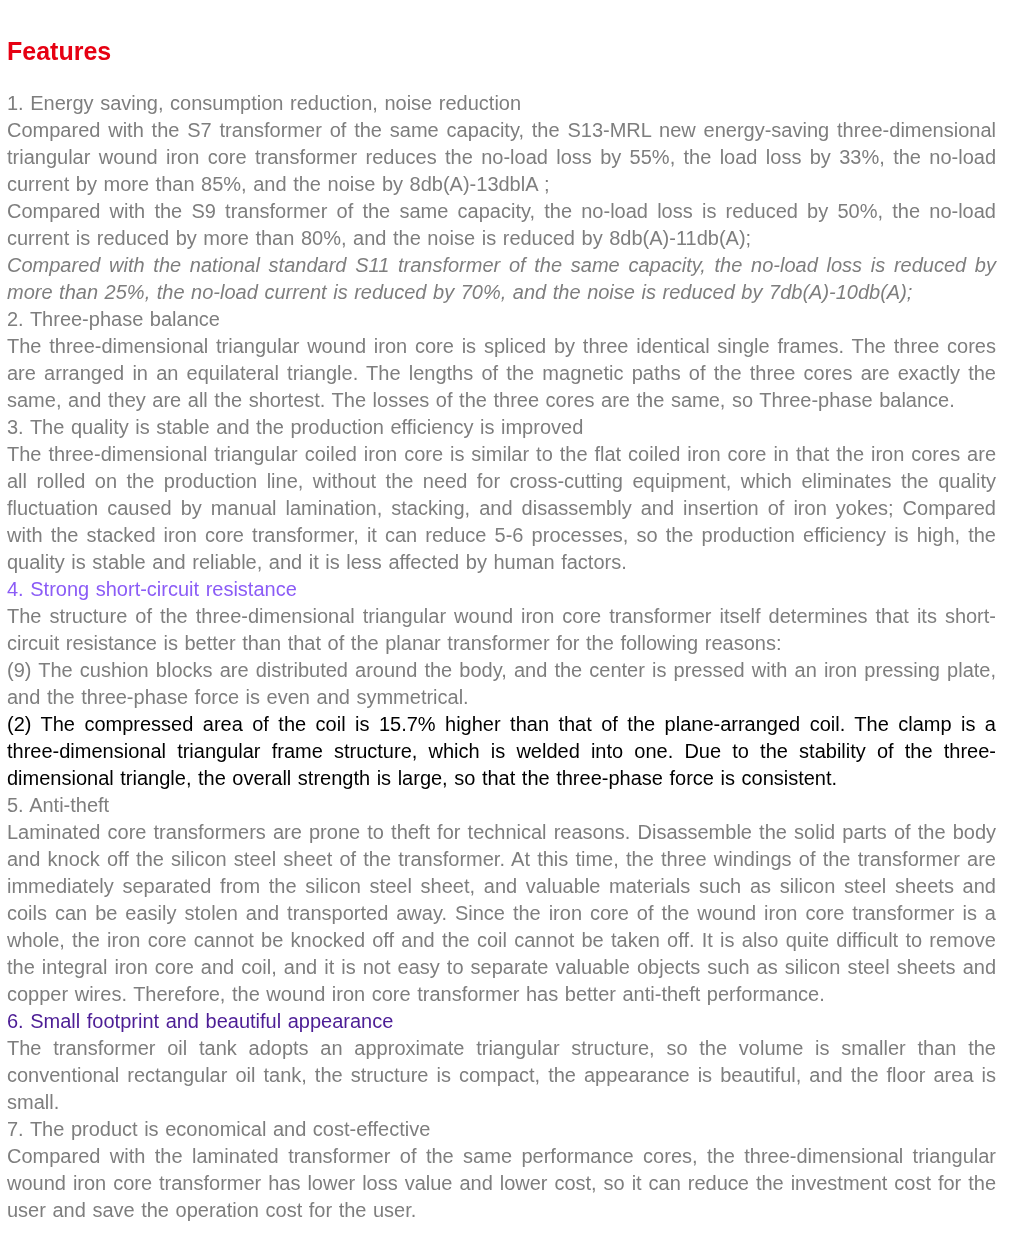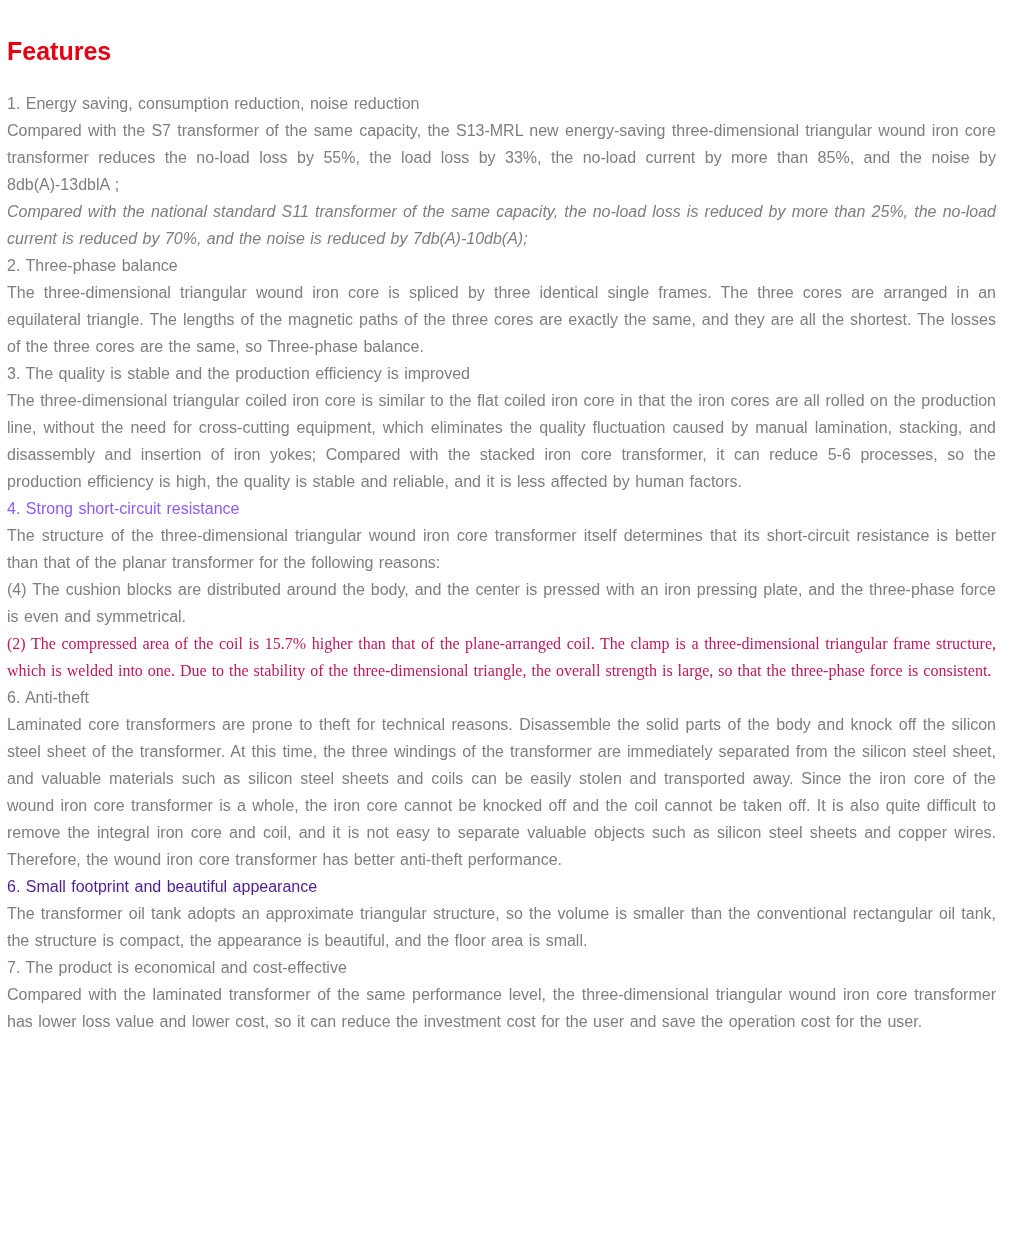--- a/index.html
+++ b/index.html
@@ -22,43 +22,44 @@
     font-size: 25px;
     line-height: 30px;
     font-weight: bold;
     letter-spacing: 0px;
   }
   .features-body {
     margin: 0;
   }
   .para {
     margin: 0;
-    font-size: 16px;
+    font-size: 20px;
     line-height: 27px;
     text-align: justify;
     word-spacing: 1px;
   }
 </style>
 </head>
 <body>
 
 <div class="page">
   <h1 class="page-title" style="color: rgb(230, 0, 18);">Features</h1>
   <div class="features-body" id="paragraphs">
       <p class="para" style="color: rgb(126, 126, 126);">1. Energy saving, consumption reduction, noise reduction</p>
       <p class="para" style="color: rgb(126, 126, 126);">Compared with the S7 transformer of the same capacity, the S13-MRL new energy-saving three-dimensional triangular wound iron core transformer reduces the no-load loss by 55%, the load loss by 33%, the no-load current by more than 85%, and the noise by 8db(A)-13dblA ;</p>
+      <p class="para" style="color: rgb(126, 126, 126);">Compared with the S9 transformer of the same capacity, the no-load loss is reduced by 50%, the no-load current is reduced by more than 80%, and the noise is reduced by 8db(A)-11db(A);</p>
       <p class="para" style="color: rgb(126, 126, 126); font-style: italic;">Compared with the national standard S11 transformer of the same capacity, the no-load loss is reduced by more than 25%, the no-load current is reduced by 70%, and the noise is reduced by 7db(A)-10db(A);</p>
       <p class="para" style="color: rgb(126, 126, 126);">2. Three-phase balance</p>
       <p class="para" style="color: rgb(126, 126, 126);">The three-dimensional triangular wound iron core is spliced by three identical single frames. The three cores are arranged in an equilateral triangle. The lengths of the magnetic paths of the three cores are exactly the same, and they are all the shortest. The losses of the three cores are the same, so Three-phase balance.</p>
       <p class="para" style="color: rgb(126, 126, 126);">3. The quality is stable and the production efficiency is improved</p>
       <p class="para" style="color: rgb(126, 126, 126);">The three-dimensional triangular coiled iron core is similar to the flat coiled iron core in that the iron cores are all rolled on the production line, without the need for cross-cutting equipment, which eliminates the quality fluctuation caused by manual lamination, stacking, and disassembly and insertion of iron yokes; Compared with the stacked iron core transformer, it can reduce 5-6 processes, so the production efficiency is high, the quality is stable and reliable, and it is less affected by human factors.</p>
       <p class="para" style="color: #8b5cf6;">4. Strong short-circuit resistance</p>
       <p class="para" style="color: rgb(126, 126, 126);">The structure of the three-dimensional triangular wound iron core transformer itself determines that its short-circuit resistance is better than that of the planar transformer for the following reasons:</p>
-      <p class="para" style="color: rgb(126, 126, 126);">(4) The cushion blocks are distributed around the body, and the center is pressed with an iron pressing plate, and the three-phase force is even and symmetrical.</p>
-      <p class="para" style="color: #be185d; font-family: Liberation Serif, serif;">(2) The compressed area of the coil is 15.7% higher than that of the plane-arranged coil. The clamp is a three-dimensional triangular frame structure, which is welded into one. Due to the stability of the three-dimensional triangle, the overall strength is large, so that the three-phase force is consistent.</p>
-      <p class="para" style="color: rgb(126, 126, 126);">6. Anti-theft</p>
+      <p class="para" style="color: rgb(126, 126, 126);">(9) The cushion blocks are distributed around the body, and the center is pressed with an iron pressing plate, and the three-phase force is even and symmetrical.</p>
+      <p class="para" style="color: #000000;">(2) The compressed area of the coil is 15.7% higher than that of the plane-arranged coil. The clamp is a three-dimensional triangular frame structure, which is welded into one. Due to the stability of the three-dimensional triangle, the overall strength is large, so that the three-phase force is consistent.</p>
+      <p class="para" style="color: rgb(126, 126, 126);">5. Anti-theft</p>
       <p class="para" style="color: rgb(126, 126, 126);">Laminated core transformers are prone to theft for technical reasons. Disassemble the solid parts of the body and knock off the silicon steel sheet of the transformer. At this time, the three windings of the transformer are immediately separated from the silicon steel sheet, and valuable materials such as silicon steel sheets and coils can be easily stolen and transported away. Since the iron core of the wound iron core transformer is a whole, the iron core cannot be knocked off and the coil cannot be taken off. It is also quite difficult to remove the integral iron core and coil, and it is not easy to separate valuable objects such as silicon steel sheets and copper wires. Therefore, the wound iron core transformer has better anti-theft performance.</p>
       <p class="para" style="color: #4c1d95;">6. Small footprint and beautiful appearance</p>
       <p class="para" style="color: rgb(126, 126, 126);">The transformer oil tank adopts an approximate triangular structure, so the volume is smaller than the conventional rectangular oil tank, the structure is compact, the appearance is beautiful, and the floor area is small.</p>
       <p class="para" style="color: rgb(126, 126, 126);">7. The product is economical and cost-effective</p>
-      <p class="para" style="color: rgb(126, 126, 126);">Compared with the laminated transformer of the same performance level, the three-dimensional triangular wound iron core transformer has lower loss value and lower cost, so it can reduce the investment cost for the user and save the operation cost for the user.</p>
+      <p class="para" style="color: rgb(126, 126, 126);">Compared with the laminated transformer of the same performance cores, the three-dimensional triangular wound iron core transformer has lower loss value and lower cost, so it can reduce the investment cost for the user and save the operation cost for the user.</p>
     </div>
 </div>
 
 </body></html>

